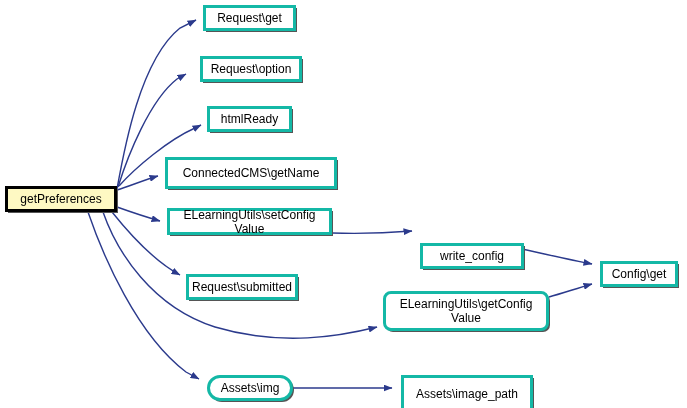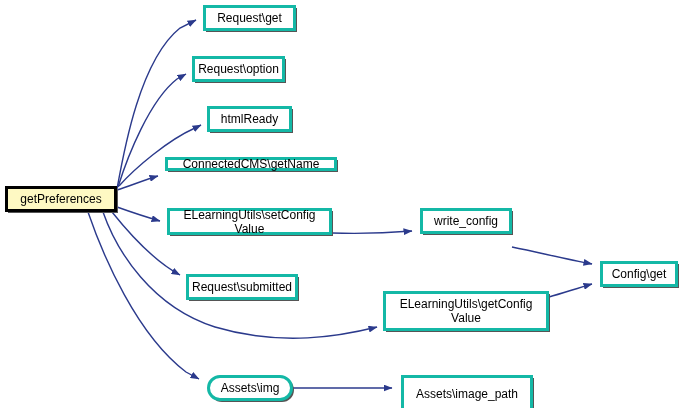--- a/index.html
+++ b/index.html
@@ -77,40 +77,40 @@
       </g>
   </svg>
 
   <div id="nodes">
       <div class="graph-node root" style="left: 5px; top: 186px; width: 112px; height: 26px;">
         <span class="node-label">getPreferences</span>
       </div>
       <div class="graph-node" style="left: 203px; top: 5px; width: 93px; height: 26px;">
         <span class="node-label">Request\get</span>
       </div>
-      <div class="graph-node" style="left: 192px; top: 56px; width: 93px; height: 26px;">
+      <div class="graph-node" style="left: 200px; top: 56px; width: 102px; height: 26px;">
         <span class="node-label">Request\option</span>
       </div>
       <div class="graph-node" style="left: 207px; top: 106px; width: 85px; height: 26px; text-align: center;">
         <span class="node-label">htmlReady</span>
       </div>
-      <div class="graph-node" style="left: 165px; top: 157px; width: 172px; height: 14px;">
+      <div class="graph-node" style="left: 165px; top: 157px; width: 172px; height: 32px;">
         <span class="node-label">ConnectedCMS\getName</span>
       </div>
       <div class="graph-node" style="left: 167px; top: 208px; width: 165px; height: 27px;">
         <span class="node-label">ELearningUtils\setConfig
 Value</span>
       </div>
       <div class="graph-node" style="left: 186px; top: 274px; width: 112px; height: 26px;">
         <span class="node-label">Request\submitted</span>
       </div>
-      <div class="graph-node" style="left: 420px; top: 208px; width: 92px; height: 26px;">
+      <div class="graph-node" style="left: 420px; top: 243px; width: 104px; height: 26px;">
         <span class="node-label">write_config</span>
       </div>
-      <div class="graph-node" style="left: 383px; top: 291px; width: 166px; height: 40px;">
+      <div class="graph-node" style="left: 383px; top: 291px; width: 166px; height: 40px; border-radius: 8px;">
         <span class="node-label">ELearningUtils\getConfig
 Value</span>
       </div>
       <div class="graph-node" style="left: 600px; top: 261px; width: 78px; height: 26px;">
         <span class="node-label">Config\get</span>
       </div>
       <div class="graph-node" style="left: 207px; top: 375px; width: 86px; height: 26px; border-radius: 13px;">
         <span class="node-label">Assets\img</span>
       </div>
       <div class="graph-node" style="left: 401px; top: 375px; width: 132px; height: 38px; align-items: center;">

